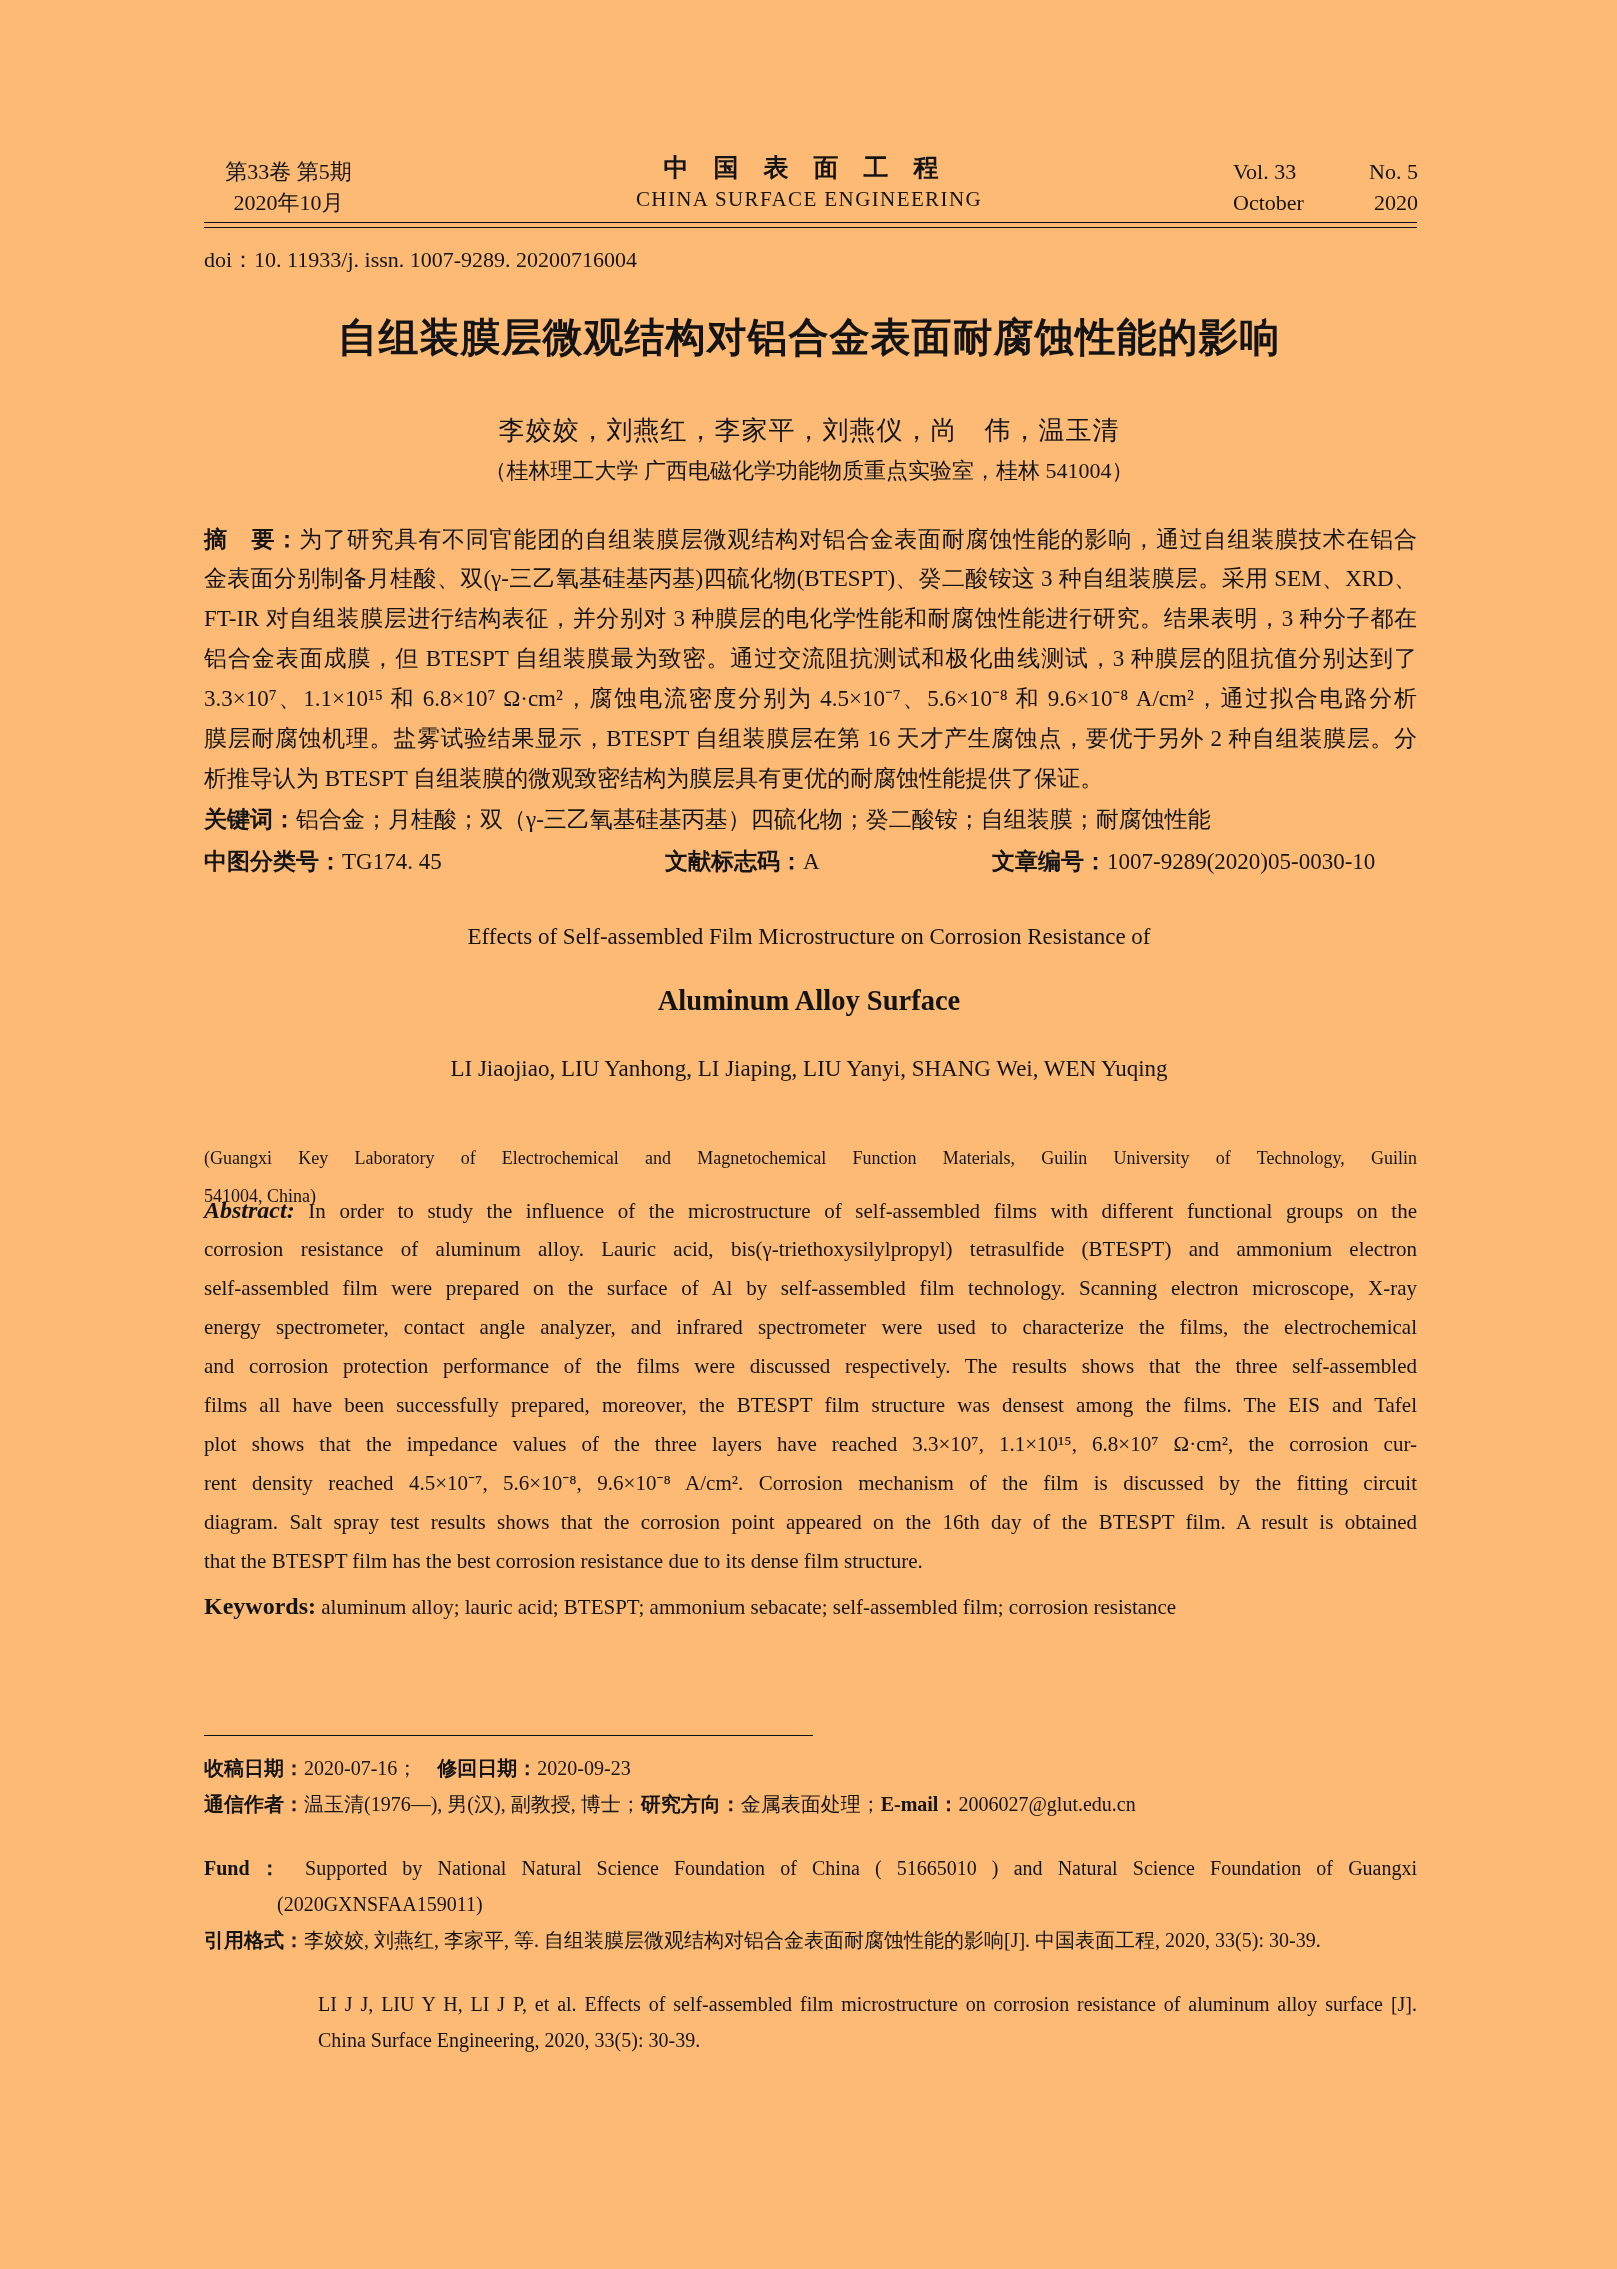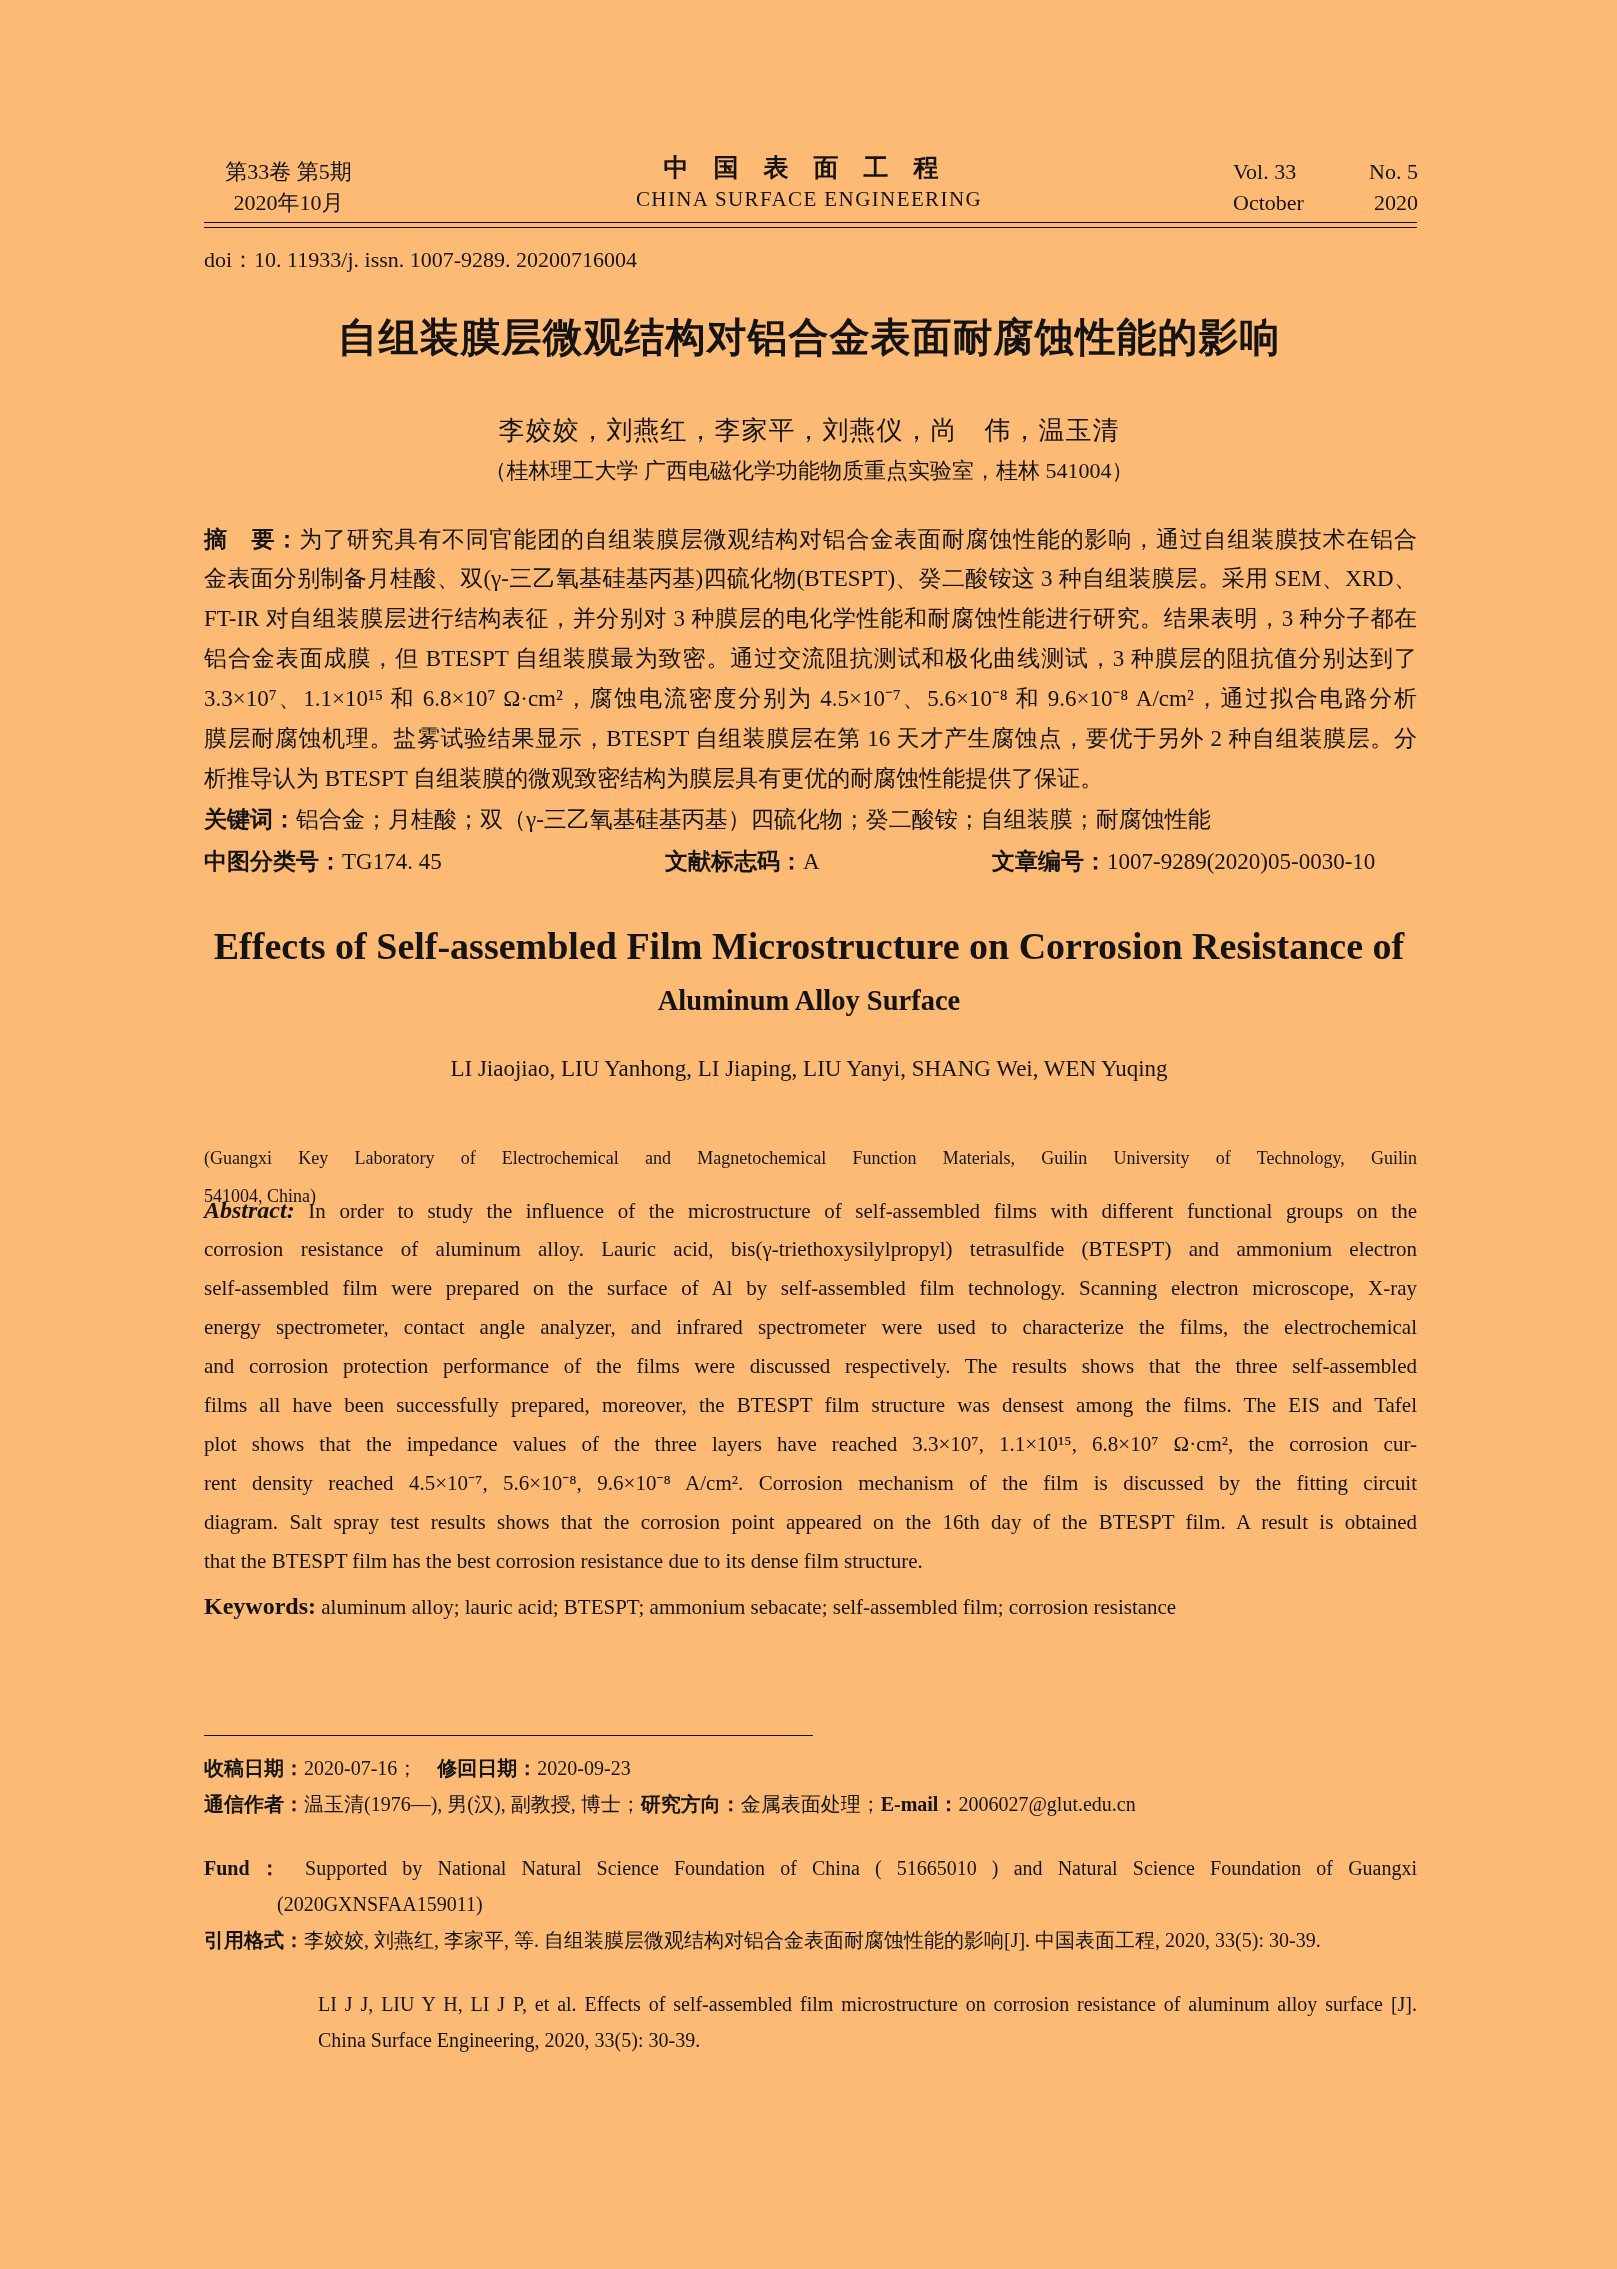--- a/index.html
+++ b/index.html
@@ -29,21 +29,21 @@
   .cn-affil{top:456px;font-size:22px;}
   
   .cn-abs{left:204px;top:519px;width:1213px;font-size:23px;}
   .line{height:40px;line-height:40px;overflow:visible;}
   .jl{text-align:justify;text-align-last:justify;}
   .kw-cn{left:204px;top:799px;width:1213px;font-size:23px;line-height:40px;}
   .class-row{left:204px;top:841px;width:1213px;height:40px;font-size:23px;line-height:40px;}
   .class-row .s2{position:absolute;left:461px;top:0;}
   .class-row .s3{position:absolute;left:788px;top:0;}
   
-  .en-title1{top:924px;font-size:38px;font-weight:bold;}
+  .en-title1{top:924px;font-size:23px;font-weight:normal;}
   .en-title2{top:985px;font-size:28.5px;font-weight:bold;}
   .en-authors{top:1056px;font-size:23px;}
   .en-affil{left:204px;top:1097px;width:1213px;font-size:18px;margin-top:42px;}
   .en-affil .line{height:38px;line-height:38px;}
   .en-abs{left:204px;top:1191px;width:1213px;font-size:21px;}
   .en-abs .line{height:39px;line-height:39px;}
   .en-abs .lbl0{font-size:24px;font-weight:bold;font-style:italic;}
   .kw-en{left:204px;top:1586px;width:1213px;font-size:21px;line-height:40px;}
   .kw-en b{font-size:24px;}
   

